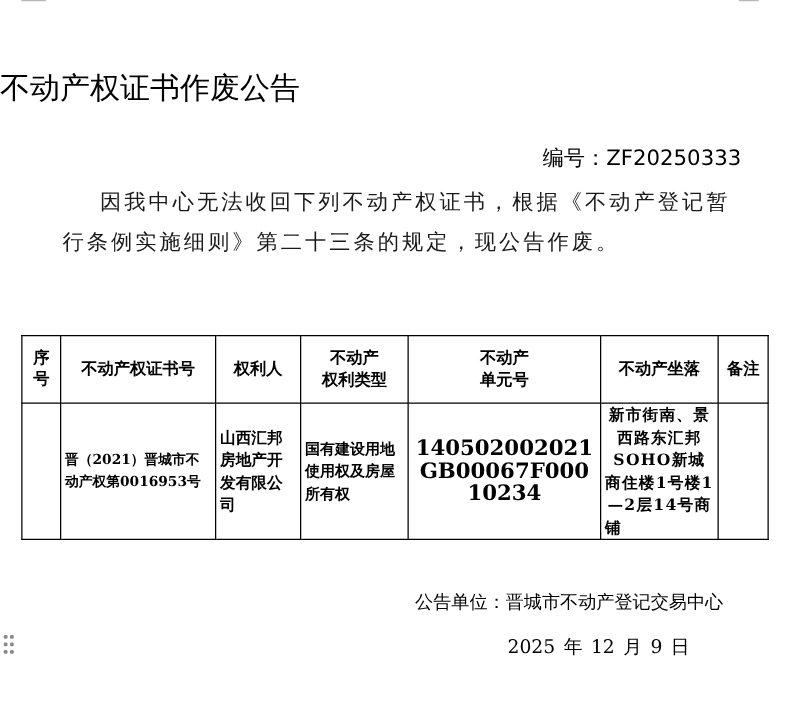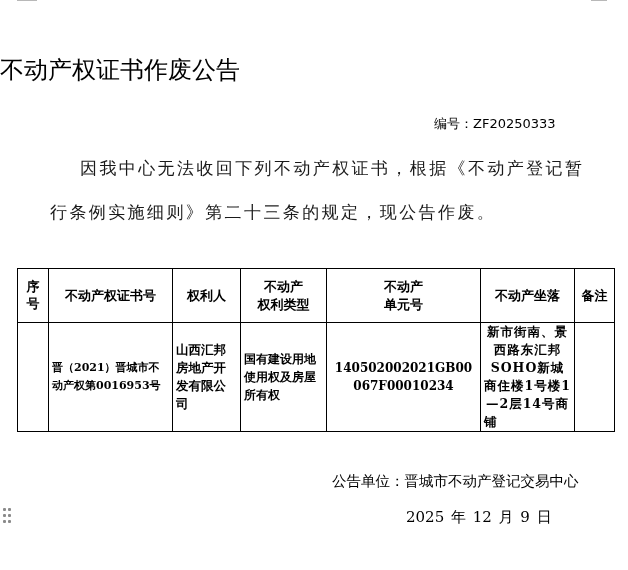--- a/index.html
+++ b/index.html
@@ -10,26 +10,26 @@
   }
   .crop-mark { position: absolute; top: 0; height: 1px; width: 20px; background: #b8b8b8; }
   .crop-left { left: 17px; }
   .crop-right2 { left: 591px; width: 16px; }
   .title {
     position: absolute; left: 0; width: 628px; top: 38px; 
     font-size: 24px; letter-spacing: 0px; font-weight: normal;
     font-family: "DejaVu Serif", "Liberation Serif", serif;
   }
   .serial {
-    position: absolute; left: 434px; top: 115px; font-size: 13px;
+    position: absolute; left: 434px; top: 115px; font-size: 17px;
     font-family: "DejaVu Sans", "Liberation Sans", sans-serif;
   }
   .para {
     position: absolute; left: 50px; top: 146px; width: 540px;
-    font-size: 17px; line-height: 44px; letter-spacing: 2.4px;
+    font-size: 17px; line-height: 32px; letter-spacing: 2.4px;
     font-family: "DejaVu Sans", "Liberation Sans", sans-serif;
     color: #1a1a1a;
   }
   .para .indent { display: inline-block; width: 30px; }
   table.cert {
     position: absolute; left: 17px; top: 268px;
     border-collapse: collapse; table-layout: fixed;
     font-family: "DejaVu Serif", "Liberation Serif", serif;
     font-weight: bold;
     padding-left: 20px;
@@ -97,21 +97,21 @@
       <th>不动产坐落</th>
       <th>备注</th>
     </tr>
   </thead>
   <tbody>
     <tr>
       <td></td>
       <td class="small left">晋（2021）晋城市不动产权第0016953号</td>
       <td class="left" style="font-size:12.5px;">山西汇邦房地产开发有限公司</td>
       <td class="left" style="font-size:12px;">国有建设用地使用权及房屋所有权</td>
-      <td style="word-break:break-all;font-size:12px;padding:0 4px;">140502002021GB00067F00010234</td>
+      <td style="word-break:break-all;font-size:17px;padding:0 4px;">140502002021GB00067F00010234</td>
       <td class="justify" style="font-size:12.5px;">新市街南、景西路东汇邦SOHO新城商住楼1号楼1—2层14号商铺</td>
       <td></td>
     </tr>
   </tbody>
 </table>
 
 <div class="issuer">公告单位：晋城市不动产登记交易中心</div>
 <div class="date">2025 年 12 月 9 日</div>
 
 <div class="drag-handle">

